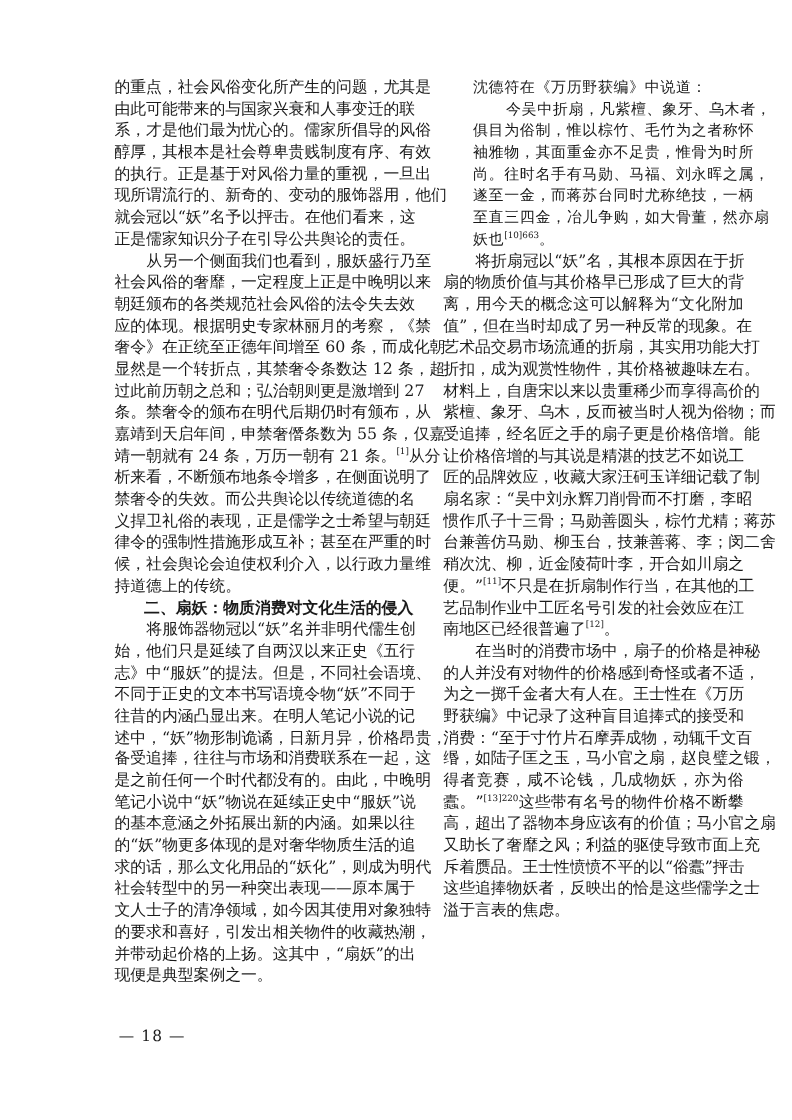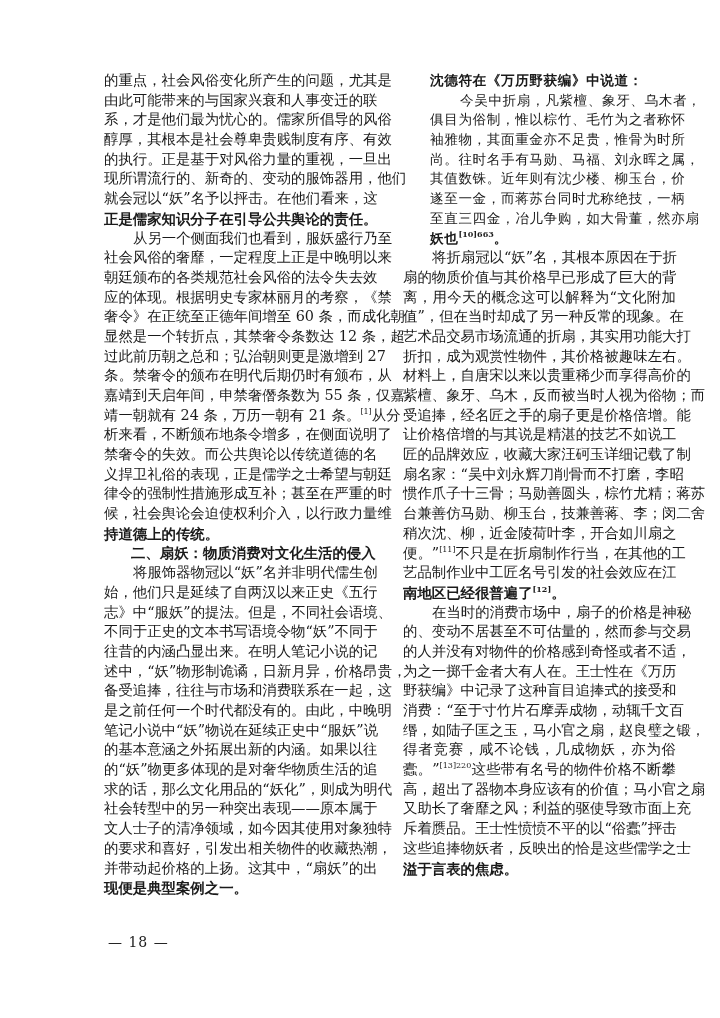--- a/index.html
+++ b/index.html
@@ -31,21 +31,20 @@
       line-height: 19.7px;
       font-size: 14.4px;
       white-space: nowrap;
       text-align: justify;
       text-align-last: justify;
       letter-spacing: 0;
       overflow: visible;
     }
     .line.last {
       text-align-last: left;
-      font-weight: bold;
     }
     .line.indent { padding-left: 29px; }
     .line.quote { padding-left: 27px; font-size: 13.6px; letter-spacing: 0.6px; }
     .line.quote.first { padding-left: 57px; }
     .line.heading {
       font-family: "DejaVu Sans", "Liberation Sans", sans-serif;
       font-weight: bold;
       font-size: 14.4px;
       padding-left: 27px;
       text-align-last: left;
@@ -114,21 +113,20 @@
       <div class="line"><span>的要求和喜好，引发出相关物件的收藏热潮，</span></div>
       <div class="line"><span>并带动起价格的上扬。这其中，“扇妖”的出</span></div>
       <div class="line last"><span>现便是典型案例之一。</span></div>
     </div>
   <div class="column col-right" id="col-right">
       <div class="line quote last"><span>沈德符在《万历野获编》中说道：</span></div>
       <div class="line quote first"><span>今吴中折扇，凡紫檀、象牙、乌木者，</span></div>
       <div class="line quote"><span>俱目为俗制，惟以棕竹、毛竹为之者称怀</span></div>
       <div class="line quote"><span>袖雅物，其面重金亦不足贵，惟骨为时所</span></div>
       <div class="line quote"><span>尚。往时名手有马勋、马福、刘永晖之属，</span></div>
-      <div class="line quote"><span>其值数铢。近年则有沈少楼、柳玉台，价</span></div>
       <div class="line quote"><span>遂至一金，而蒋苏台同时尤称绝技，一柄</span></div>
       <div class="line quote"><span>至直三四金，冶儿争购，如大骨董，然亦扇</span></div>
       <div class="line quote last"><span>妖也</span><sup class="ref">[10]663</sup><span>。</span></div>
       <div class="line indent"><span>将折扇冠以“妖”名，其根本原因在于折</span></div>
       <div class="line"><span>扇的物质价值与其价格早已形成了巨大的背</span></div>
       <div class="line"><span>离，用今天的概念这可以解释为“文化附加</span></div>
       <div class="line"><span>值”，但在当时却成了另一种反常的现象。在</span></div>
       <div class="line"><span>艺术品交易市场流通的折扇，其实用功能大打</span></div>
       <div class="line"><span>折扣，成为观赏性物件，其价格被趣味左右。</span></div>
       <div class="line"><span>材料上，自唐宋以来以贵重稀少而享得高价的</span></div>
@@ -137,21 +135,20 @@
       <div class="line"><span>让价格倍增的与其说是精湛的技艺不如说工</span></div>
       <div class="line"><span>匠的品牌效应，收藏大家汪砢玉详细记载了制</span></div>
       <div class="line"><span>扇名家：“吴中刘永辉刀削骨而不打磨，李昭</span></div>
       <div class="line"><span>惯作爪子十三骨；马勋善圆头，棕竹尤精；蒋苏</span></div>
       <div class="line"><span>台兼善仿马勋、柳玉台，技兼善蒋、李；闵二舍</span></div>
       <div class="line"><span>稍次沈、柳，近金陵荷叶李，开合如川扇之</span></div>
       <div class="line"><span>便。”</span><sup class="ref">[11]</sup><span>不只是在折扇制作行当，在其他的工</span></div>
       <div class="line"><span>艺品制作业中工匠名号引发的社会效应在江</span></div>
       <div class="line last"><span>南地区已经很普遍了</span><sup class="ref">[12]</sup><span>。</span></div>
       <div class="line indent"><span>在当时的消费市场中，扇子的价格是神秘</span></div>
-      <div class="line"><span>的、变动不居甚至不可估量的，然而参与交易</span></div>
       <div class="line"><span>的人并没有对物件的价格感到奇怪或者不适，</span></div>
       <div class="line"><span>为之一掷千金者大有人在。王士性在《万历</span></div>
       <div class="line"><span>野获编》中记录了这种盲目追捧式的接受和</span></div>
       <div class="line"><span>消费：“至于寸竹片石摩弄成物，动辄千文百</span></div>
       <div class="line"><span>缗，如陆子匡之玉，马小官之扇，赵良璧之锻，</span></div>
       <div class="line"><span>得者竞赛，咸不论钱，几成物妖，亦为俗</span></div>
       <div class="line"><span>蠹。”</span><sup class="ref">[13]220</sup><span>这些带有名号的物件价格不断攀</span></div>
       <div class="line"><span>高，超出了器物本身应该有的价值；马小官之扇</span></div>
       <div class="line"><span>又助长了奢靡之风；利益的驱使导致市面上充</span></div>
       <div class="line"><span>斥着赝品。王士性愤愤不平的以“俗蠹”抨击</span></div>

